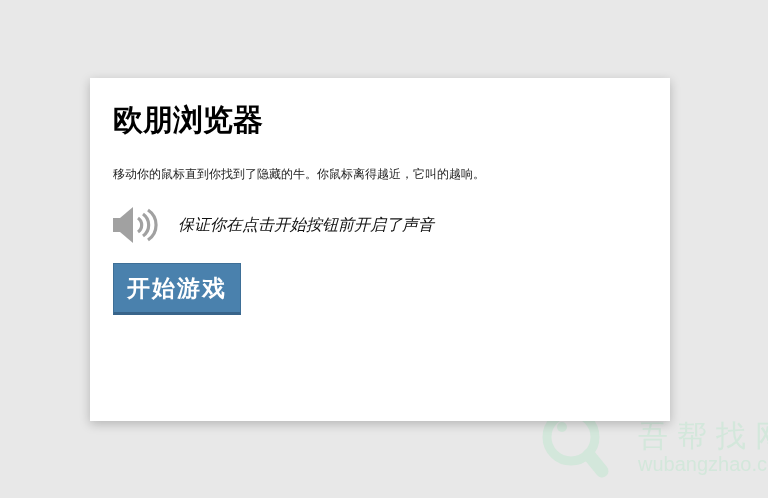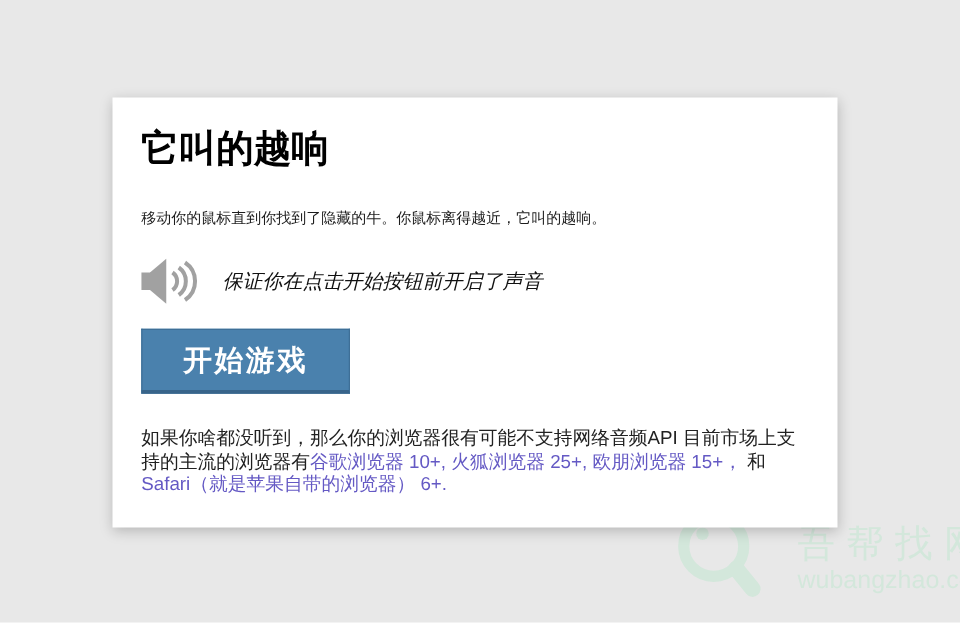--- a/index.html
+++ b/index.html
@@ -69,21 +69,21 @@
   .speaker { width: 48px; height: 40px; flex: 0 0 48px; }
   .sound-note {
     margin-left: 17px;
     font-style: italic;
     font-size: 16px;
     color: #111111;
   }
   .start-btn {
     display: block;
     margin-top: 18px;
-    width: 167px;
+    width: 128px;
     height: 52px;
     background: #4a81ad;
     border: 1px solid #3e6f97;
     border-bottom: 3px solid #38648a;
     color: #ffffff;
     font-family: "Liberation Sans", "DejaVu Sans", sans-serif;
     font-size: 23px;
     font-weight: bold;
     letter-spacing: 2px;
     cursor: pointer;
@@ -113,34 +113,33 @@
     </svg>
   </span>
   <div class="wm-text">
     <div class="wm-name">吾帮找网</div>
     <div class="wm-url">wubangzhao.com</div>
   </div>
 </div>
 
 <div class="card">
 
-  <h1>它叫的越响</h1>
+  <h1>欧朋浏览器</h1>
 
   <p class="desc">移动你的鼠标直到你找到了隐藏的牛。你鼠标离得越近，它叫的越响。</p>
 
   <div class="sound-row">
     <span class="speaker">
       <svg width="48" height="40" viewBox="0 0 48 40" xmlns="http://www.w3.org/2000/svg">
         <rect x="0" y="13" width="9" height="14" fill="#a1a1a1"></rect>
         <polygon points="7,13 20,2 20,38 7,27" fill="#a1a1a1"></polygon>
         <path d="M25 13 a8.5 8.5 0 0 1 0 14" fill="none" stroke="#a1a1a1" stroke-width="3.2"></path>
         <path d="M30 9 a13.5 13.5 0 0 1 0 22" fill="none" stroke="#a1a1a1" stroke-width="3.2"></path>
         <path d="M35 5 a18 18 0 0 1 0 30" fill="none" stroke="#a1a1a1" stroke-width="3.2"></path>
       </svg>
     </span>
     <em class="sound-note">保证你在点击开始按钮前开启了声音</em>
   </div>
 
   <button class="start-btn">开始游戏</button>
 
-  <p class="footer-note"><span>如果你啥都没听到，那么你的浏览器很有可能不支持网络音频API 目前市场上支持的主流的浏览器有</span><a href="#">谷歌浏览器 10+,</a><span> </span><a href="#">火狐浏览器 25+,</a><span> </span><a href="#">欧朋浏览器 15+，</a><span> 和 </span><a href="#">Safari（就是苹果自带的浏览器） 6+.</a></p>
 
 </div>
 
 </body></html>

